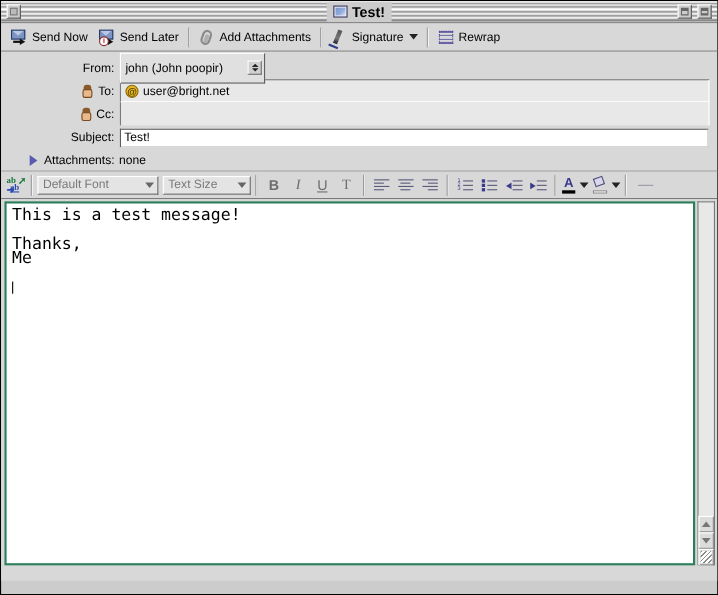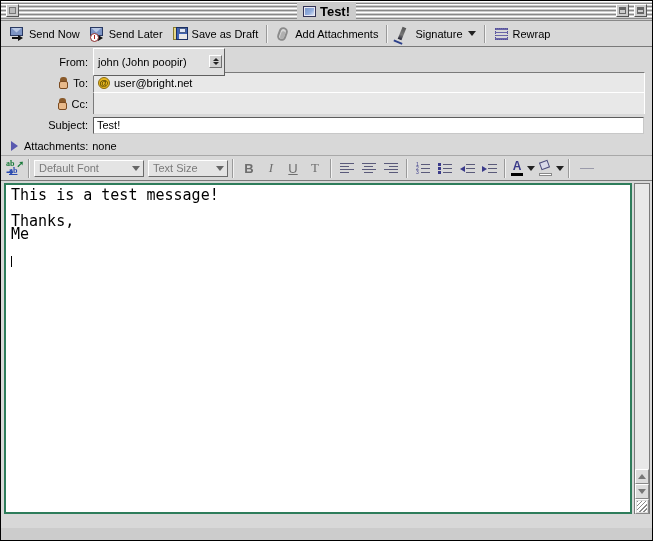--- a/index.html
+++ b/index.html
@@ -220,21 +220,21 @@
   .ico-rewrap{
     position:absolute; left:1px; top:2px; width:13px;height:12px;
     border:1px dotted #55509a; box-sizing:border-box;
     background:
       repeating-linear-gradient(to bottom, #6a66a8 0 1px, transparent 1px 3px);
   }
 
   
   .headers {
     background: #d8d8d8;
-    padding: 4px 6px 0 6px;
+    padding: 4px 6px 0 22px;
     box-sizing: border-box;
   }
   .hrow { display: flex; align-items: center; height: 21px; }
   .hlabel {
     width: 86px; text-align: right; padding-right: 5px;
     font-size: 11px; color:#000;
     display:flex; align-items:center; justify-content:flex-end;
     gap:4px;
     box-sizing: border-box;
   }
@@ -502,27 +502,20 @@
 
     <div class="tb-item">
       <span class="ico">
         <span class="ico-env"></span>
           <span class="ico-arrow"></span>
           <span class="ico-clock"></span>
       </span>
       <span class="tb-label">Send Later</span>
     </div>
 
-    <div class="tb-item">
-      <span class="ico">
-        <span class="ico-paper"></span>
-          <span class="ico-floppy"></span>
-      </span>
-      <span class="tb-label">Save as Draft</span>
-    </div>
 
     <div class="tb-sep"></div>
 
     <div class="tb-item">
       <span class="ico">
           <span class="ico-clip"></span>
         </span>
       <span class="tb-label">Add Attachments</span>
     </div>
 

